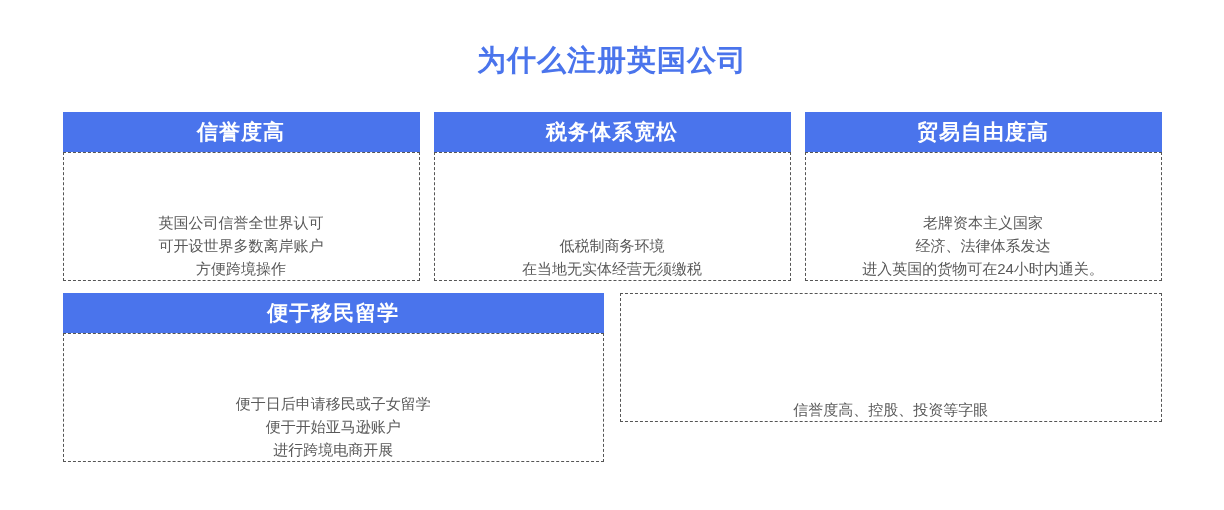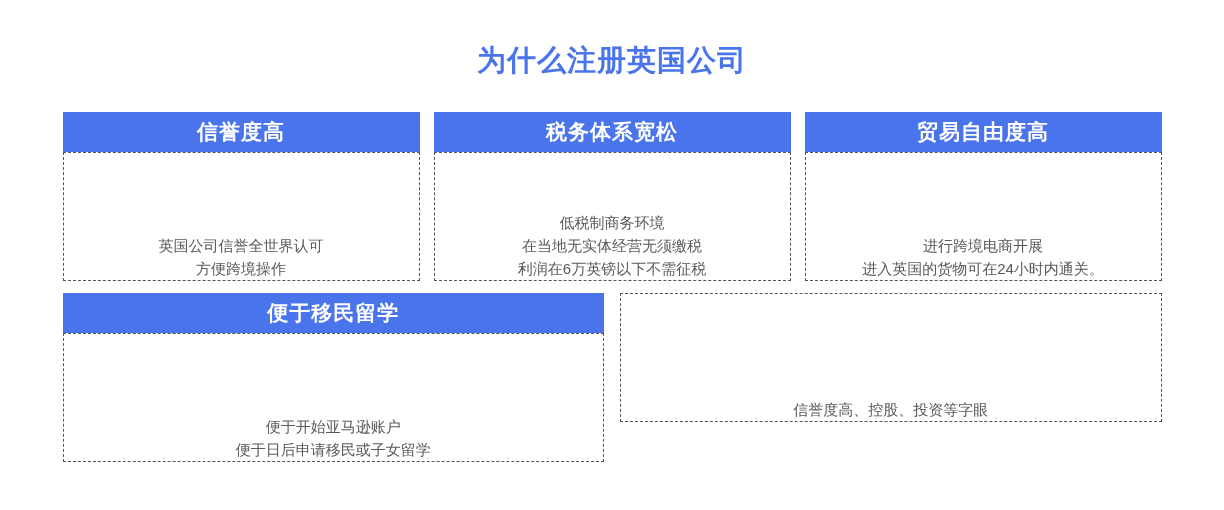--- a/index.html
+++ b/index.html
@@ -71,50 +71,52 @@
 <h1 class="page-title">为什么注册英国公司</h1>
 
 <div class="cards-wrap">
 
   <section class="row row-3">
 
     <div class="card">
       <div class="card-header">信誉度高</div>
       <div class="card-body">
         <div class="card-line">英国公司信誉全世界认可</div>
+        <div class="card-line">可开设世界多数离岸账户</div>
         <div class="card-line">方便跨境操作</div>
       </div>
     </div>
 
     <div class="card">
       <div class="card-header">税务体系宽松</div>
       <div class="card-body">
         <div class="card-line">低税制商务环境</div>
         <div class="card-line">在当地无实体经营无须缴税</div>
-        <div class="card-line">利润在6万英镑以下不需征税</div>
       </div>
     </div>
 
     <div class="card">
       <div class="card-header">贸易自由度高</div>
       <div class="card-body">
-        <div class="card-line">进行跨境电商开展</div>
+        <div class="card-line">老牌资本主义国家</div>
+        <div class="card-line">经济、法律体系发达</div>
         <div class="card-line">进入英国的货物可在24小时内通关。</div>
       </div>
     </div>
 
   </section>
 
   <section class="row row-2">
 
     <div class="card">
       <div class="card-header">便于移民留学</div>
       <div class="card-body">
+        <div class="card-line">便于日后申请移民或子女留学</div>
         <div class="card-line">便于开始亚马逊账户</div>
-        <div class="card-line">便于日后申请移民或子女留学</div>
+        <div class="card-line">进行跨境电商开展</div>
       </div>
     </div>
 
     <div class="card">
       <div class="card-body">
         <div class="card-line">信誉度高、控股、投资等字眼</div>
       </div>
     </div>
 
   </section>

